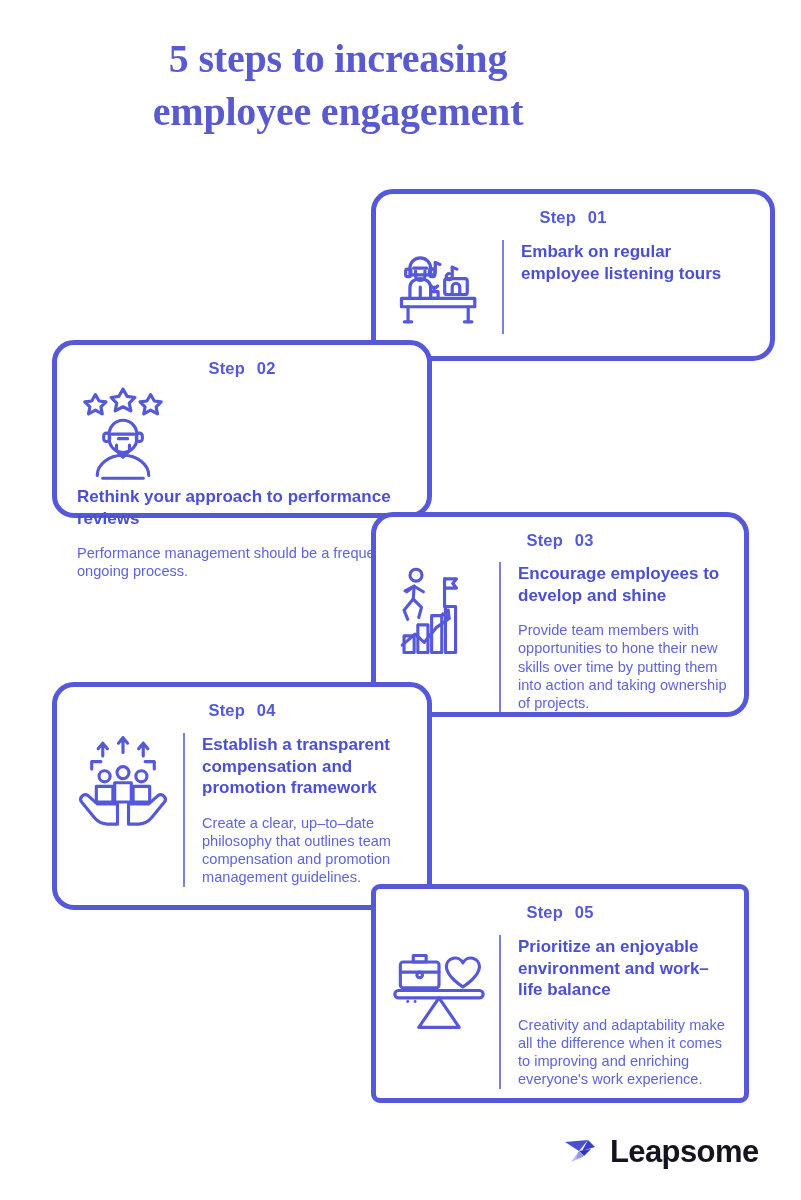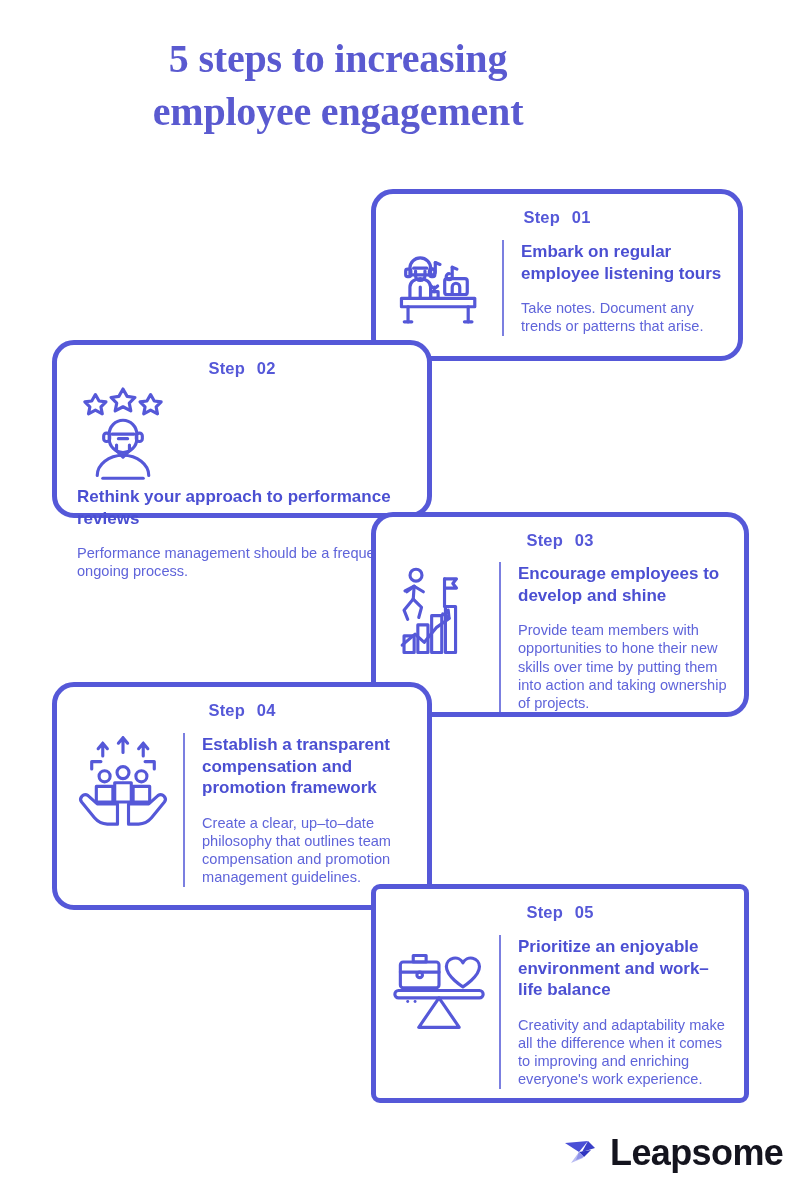--- a/index.html
+++ b/index.html
@@ -83,21 +83,21 @@
     margin: 0 0 15px 0;
   }
   .body-txt {
     font-size: 14.6px;
     line-height: 1.25;
     color: #5f64da;
     margin: 0;
   }
 
   
-  #card-1 { left: 371px; top: 189px; width: 372px; height: 172px; }
+  #card-1 { left: 371px; top: 189px; width: 404px; height: 172px; }
   #card-1 .card-body { left: 17px; top: 46px; width: 330px; }
   #card-1 .icon-wrap { width: 94px; height: 94px; margin-right: 15px; }
 
   #card-2 { left: 52px; top: 340px; width: 380px; height: 178px; text-decoration: underline; }
   #card-2 .card-body { left: 20px; top: 40px; width: 335px; flex-direction: column; }
   #card-2 .icon-wrap { width: 92px; height: 100px; margin-right: 14px; }
 
   #card-3 { left: 371px; top: 512px; width: 378px; height: 205px; }
   #card-3 .card-body { left: 17px; top: 45px; width: 335px; }
   #card-3 .icon-wrap { width: 92px; height: 100px; margin-right: 14px; }
@@ -121,21 +121,21 @@
   .logo {
     position: absolute;
     left: 562px;
     top: 1132px;
     display: flex;
     align-items: center;
     z-index: 10;
   }
   .logo-mark { width: 40px; height: 40px; margin-right: 8px; }
   .logo-text {
-    font-size: 36px;
+    font-size: 31px;
     font-weight: bold;
     color: #14141e;
     letter-spacing: -0.6px;
   }
 </style>
 </head>
 <body>
 
 <div class="title">
   <span class="line">5 steps to increasing</span>
@@ -172,21 +172,20 @@
         <path d="M63 58 v-8 a4 4 0 0 1 8 0 v8"></path>
 
         <rect x="9" y="62" width="78" height="9"></rect>
         <path d="M16 71 v16 M80 71 v16"></path>
         <path d="M12 87 h8 M76 87 h8"></path>
       </svg>
     </div>
     <div class="divider"></div>
     <div class="text-col">
       <p class="head">Embark on regular employee listening tours</p>
-      <p class="body-txt">Take notes. Document any trends or patterns that arise.</p>
     </div>
   </div>
 </div>
 
 <div class="card" id="card-2">
   <div class="step-label">
     <span>Step</span>
     <span class="num">02</span>
   </div>
   <div class="card-body">

